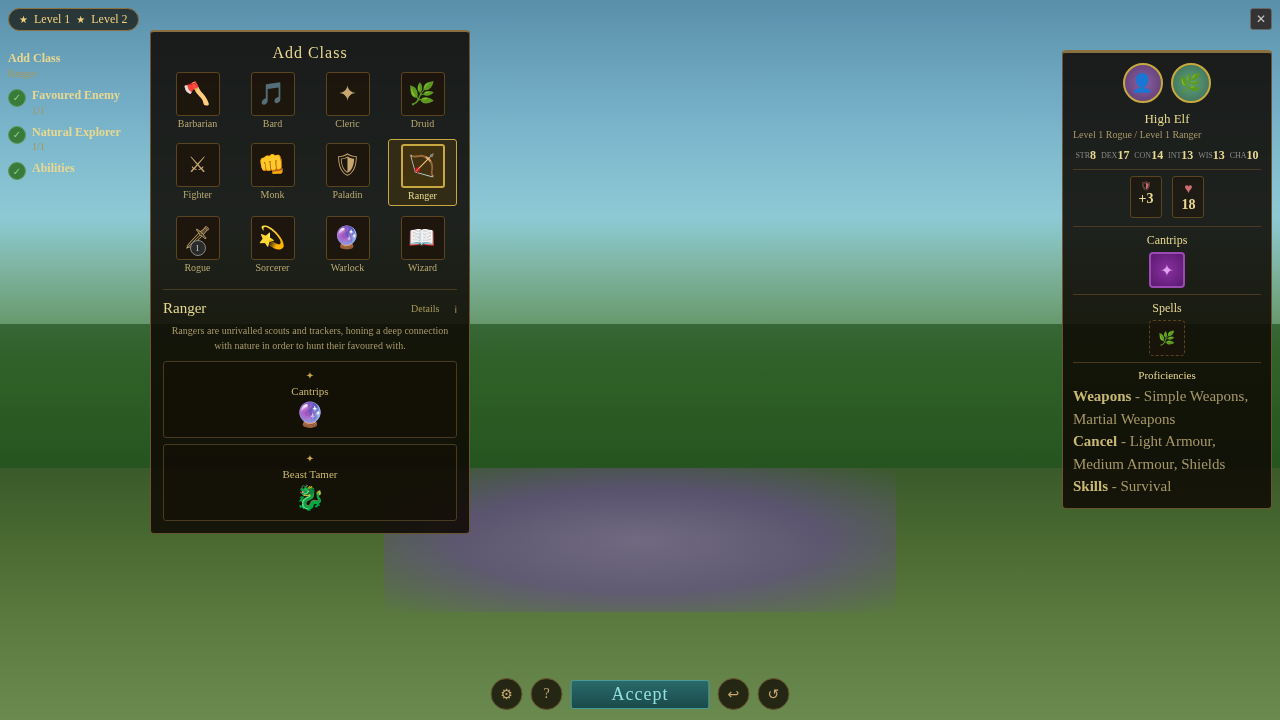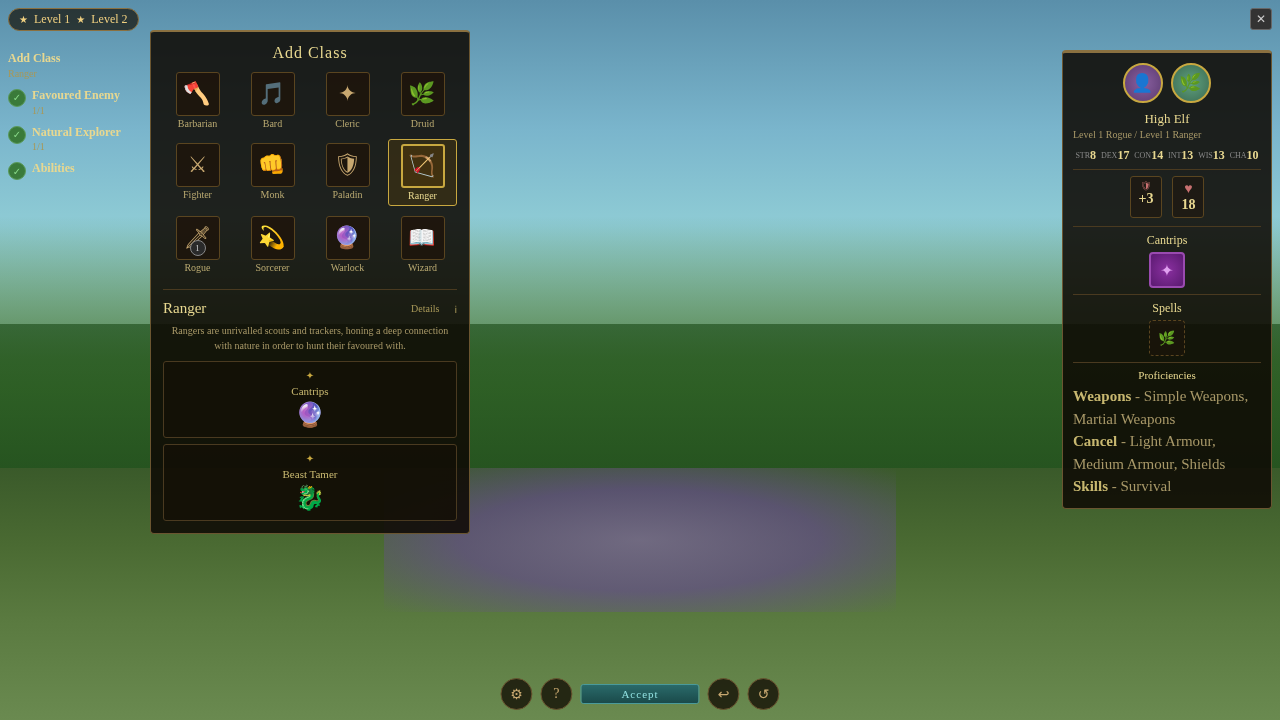--- a/index.html
+++ b/index.html
@@ -438,21 +438,21 @@
       color: #c8a870;
       font-size: 14px;
       cursor: pointer;
     }
     .accept-btn {
       padding: 3px 40px;
       background: linear-gradient(180deg, #2a6a6a 0%, #1a4a4a 100%);
       border: 1px solid #4a9a9a;
       border-radius: 3px;
       color: #90e0e0;
-      font-size: 11px;
+      font-size: 18px;
       font-family: Georgia, serif;
       cursor: pointer;
       letter-spacing: 1px;
     }
   </style>
 </head>
 <body>
 
 <div class="bg-scene">
   <div class="bg-sky"></div>

